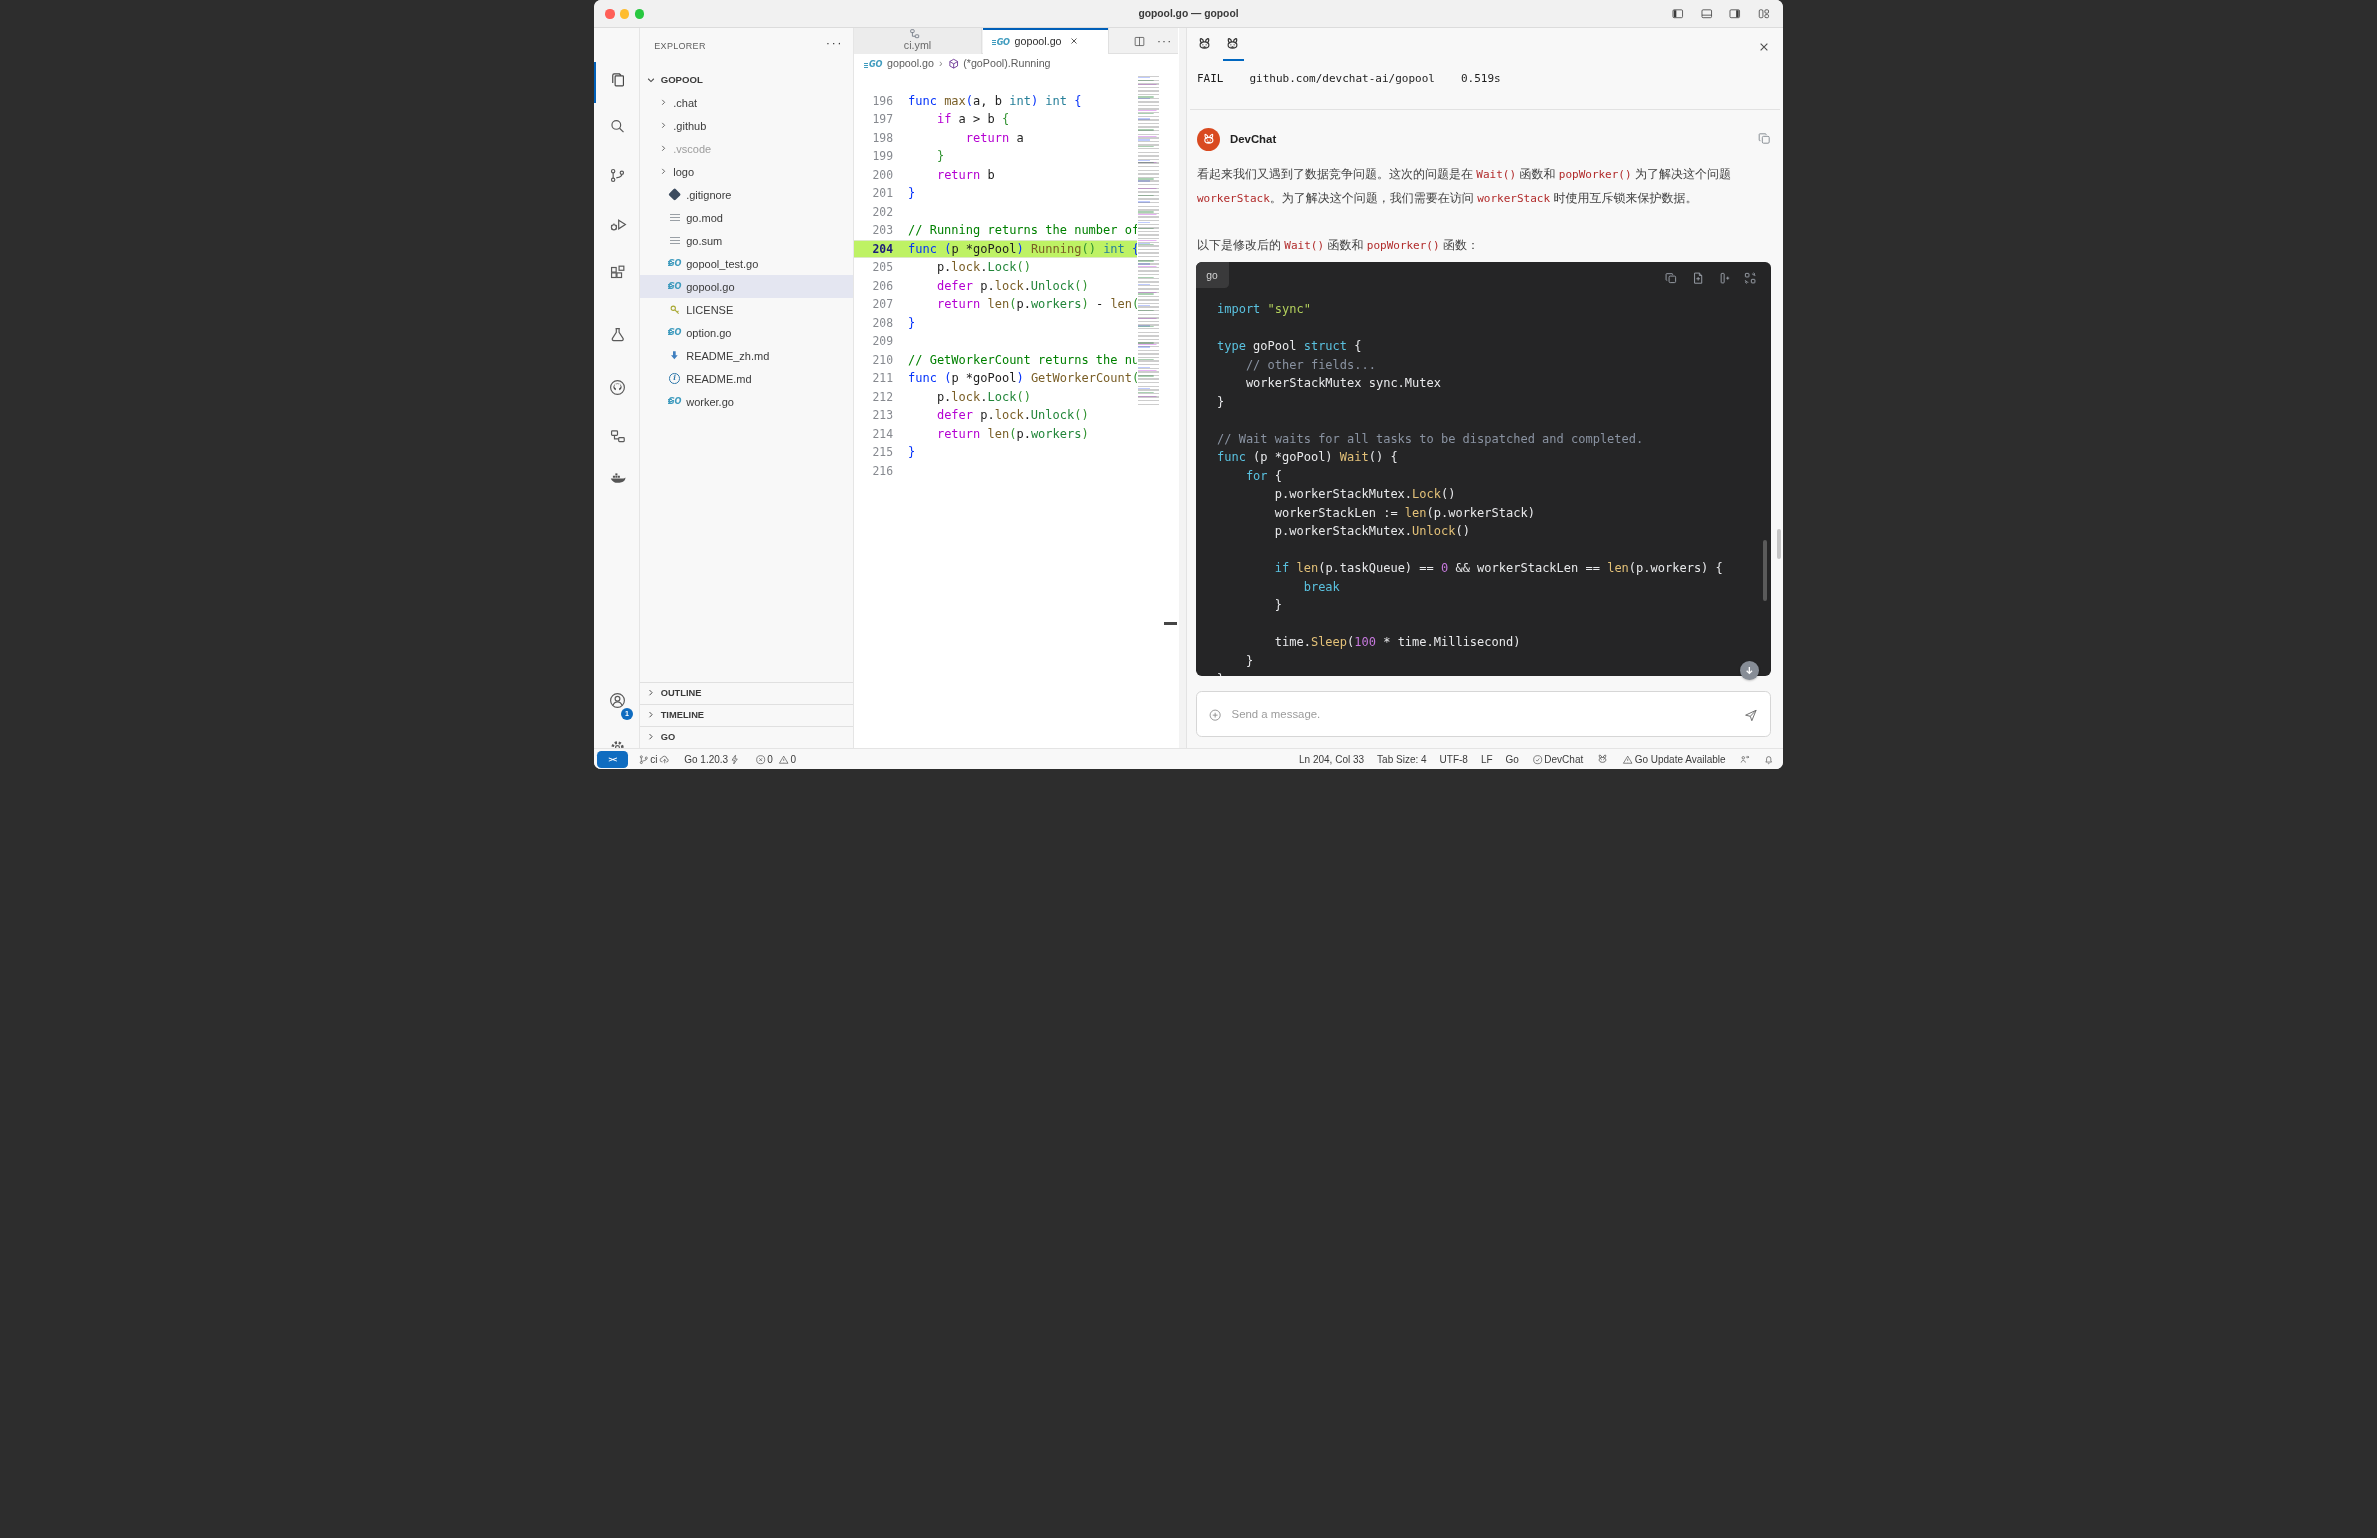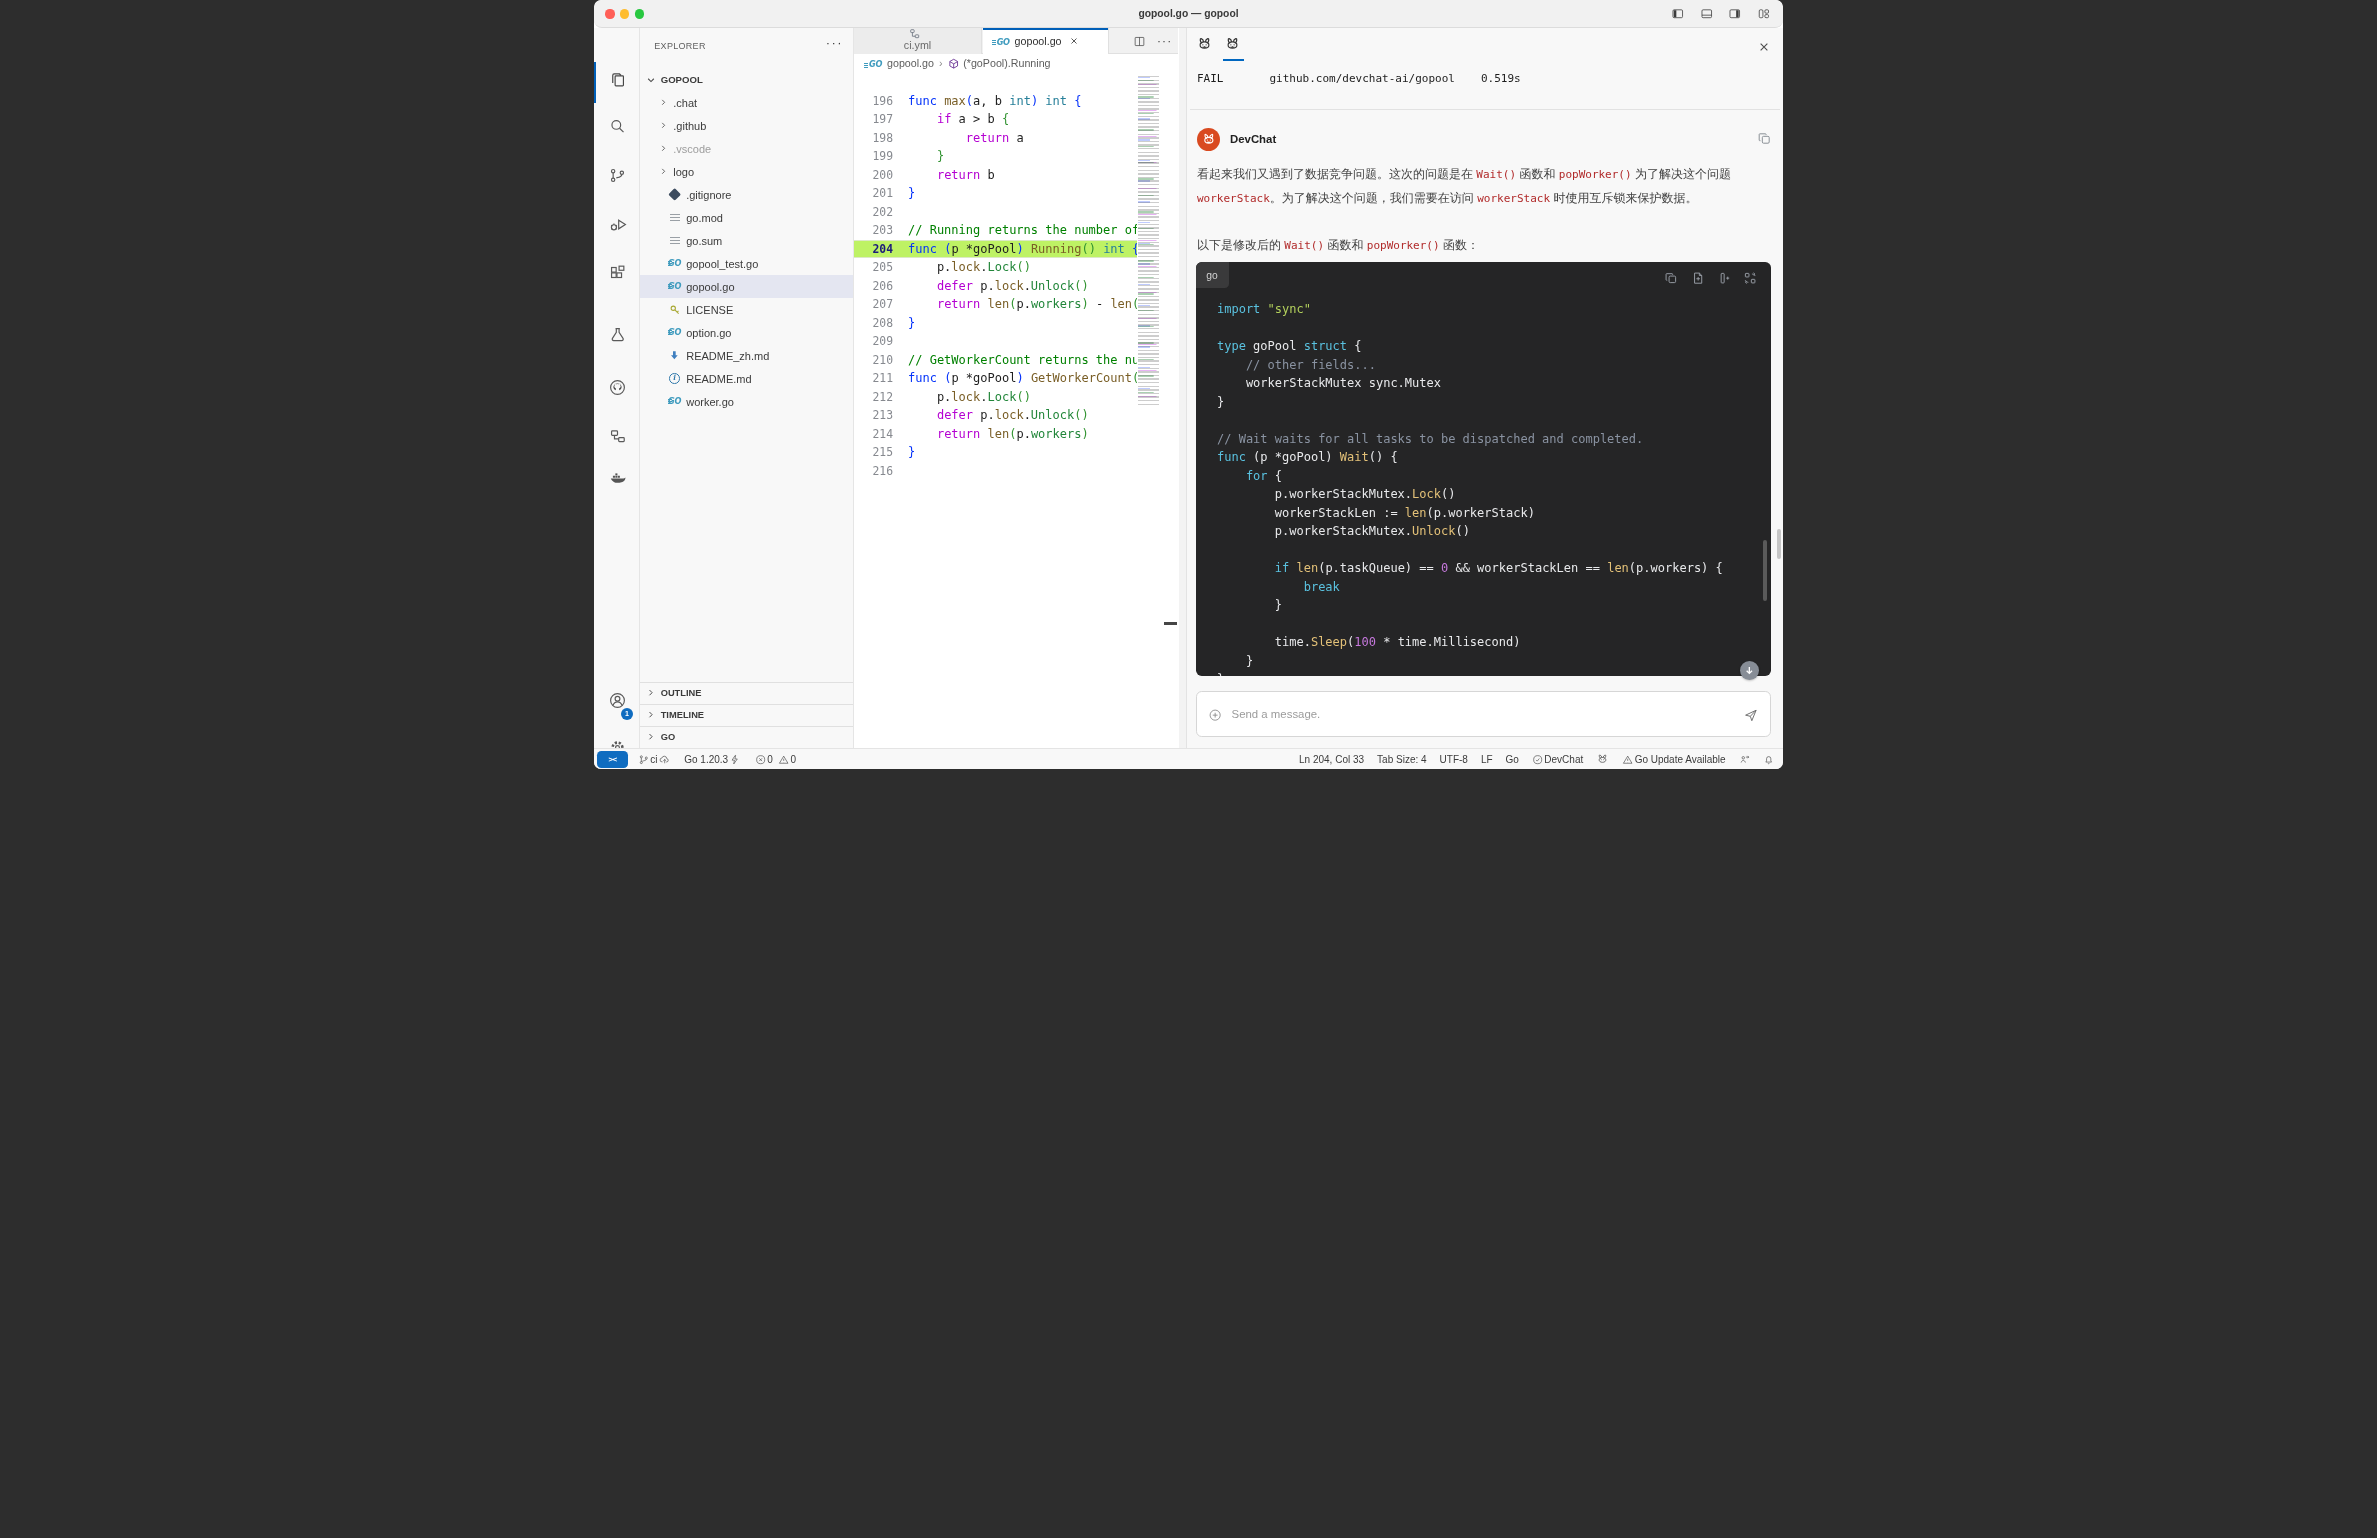--- a/index.html
+++ b/index.html
@@ -4,21 +4,21 @@
 <style>
   html,body{margin:0;padding:0;background:#2d2d2d;}
   *{box-sizing:border-box;}
   .app{position:relative;width:1189px;height:769px;margin:0 auto;background:#ffffff;
        font-family:"Liberation Sans","DejaVu Sans",sans-serif;color:#3b3b3b;
        border-radius:7.1px;overflow:hidden;}
   svg{display:block;}
 
   
   .titlebar{position:absolute;top:0;left:0;right:0;height:28px;background:#f1f1f1;
-            border-bottom:0.7px solid #dcdcdc;border-radius:8px;}
+            border-bottom:0.7px solid #dcdcdc;}
   .tl{position:absolute;top:9.3px;width:9.3px;height:9.3px;border-radius:50%;}
   .tl.red{left:11.4px;background:#ff5f57;}
   .tl.yellow{left:26px;background:#febc2e;}
   .tl.green{left:41px;background:#28c840;}
   .wintitle{position:absolute;top:0;left:0;right:0;height:28px;line-height:28px;
             text-align:center;font-size:10.3px;font-weight:700;color:#3a3a3a;}
   .winicons{position:absolute;top:7.1px;right:13px;display:flex;gap:15px;}
   .winicons svg{width:13.5px;height:13.5px;stroke:#3b3b3b;fill:none;stroke-width:1.4;}
 
   
@@ -112,21 +112,21 @@
   .paneldiv{position:absolute;top:0;bottom:0;left:585px;width:7.8px;background:#f3f3f3;
             border-right:0.7px solid #e3e3e3;}
   .panel{position:absolute;top:0;bottom:0;left:593px;right:0;background:#f8f8f8;overflow:hidden;}
   .p-tabs{position:absolute;top:7.1px;left:8.6px;display:flex;gap:10px;}
   .p-tabicon{width:18.5px;height:21.4px;padding-top:1.4px;color:#333;cursor:pointer;position:relative;}
   .p-tabicon svg{width:17px;height:17px;stroke:#333;fill:none;stroke-width:1.6;}
   .p-tabicon.on::after{content:"";position:absolute;left:-1.4px;right:-1.4px;bottom:-4.3px;height:1.8px;background:#0067c0;}
   .pclose{position:absolute;top:13px;right:13px;cursor:pointer;}
   .failline{position:absolute;top:44px;left:10px;font-size:11px;color:#1d1d1d;
             font-family:"DejaVu Sans Mono","Liberation Mono",monospace;display:flex;}
-  .failline .f1{margin-right:46px;}
+  .failline .f1{margin-right:26px;}
   .failline .f2{margin-right:26px;}
   .p-divider{position:absolute;top:81px;left:2.9px;right:2.9px;height:0.7px;background:#e2e2e2;}
   .msghead{position:absolute;top:100px;left:10px;right:10px;height:24px;}
   .avatar{position:absolute;left:0;top:0;width:23px;height:23px;border-radius:50%;background:#d94a20;
           display:flex;align-items:center;justify-content:center;}
   .avatar svg{width:15.7px;height:15.7px;stroke:#fff;fill:none;stroke-width:1.7;}
   .sender{position:absolute;left:33px;top:5px;font-size:11.4px;font-weight:700;color:#222;}
   .copybtn{position:absolute;right:1.4px;top:2.9px;cursor:pointer;}
   .copybtn svg{width:15px;height:15px;stroke:#8a9096;fill:none;stroke-width:1.6;}
   .para{position:absolute;left:10px;right:15.7px;font-size:12px;line-height:2.0;color:#404040;}

